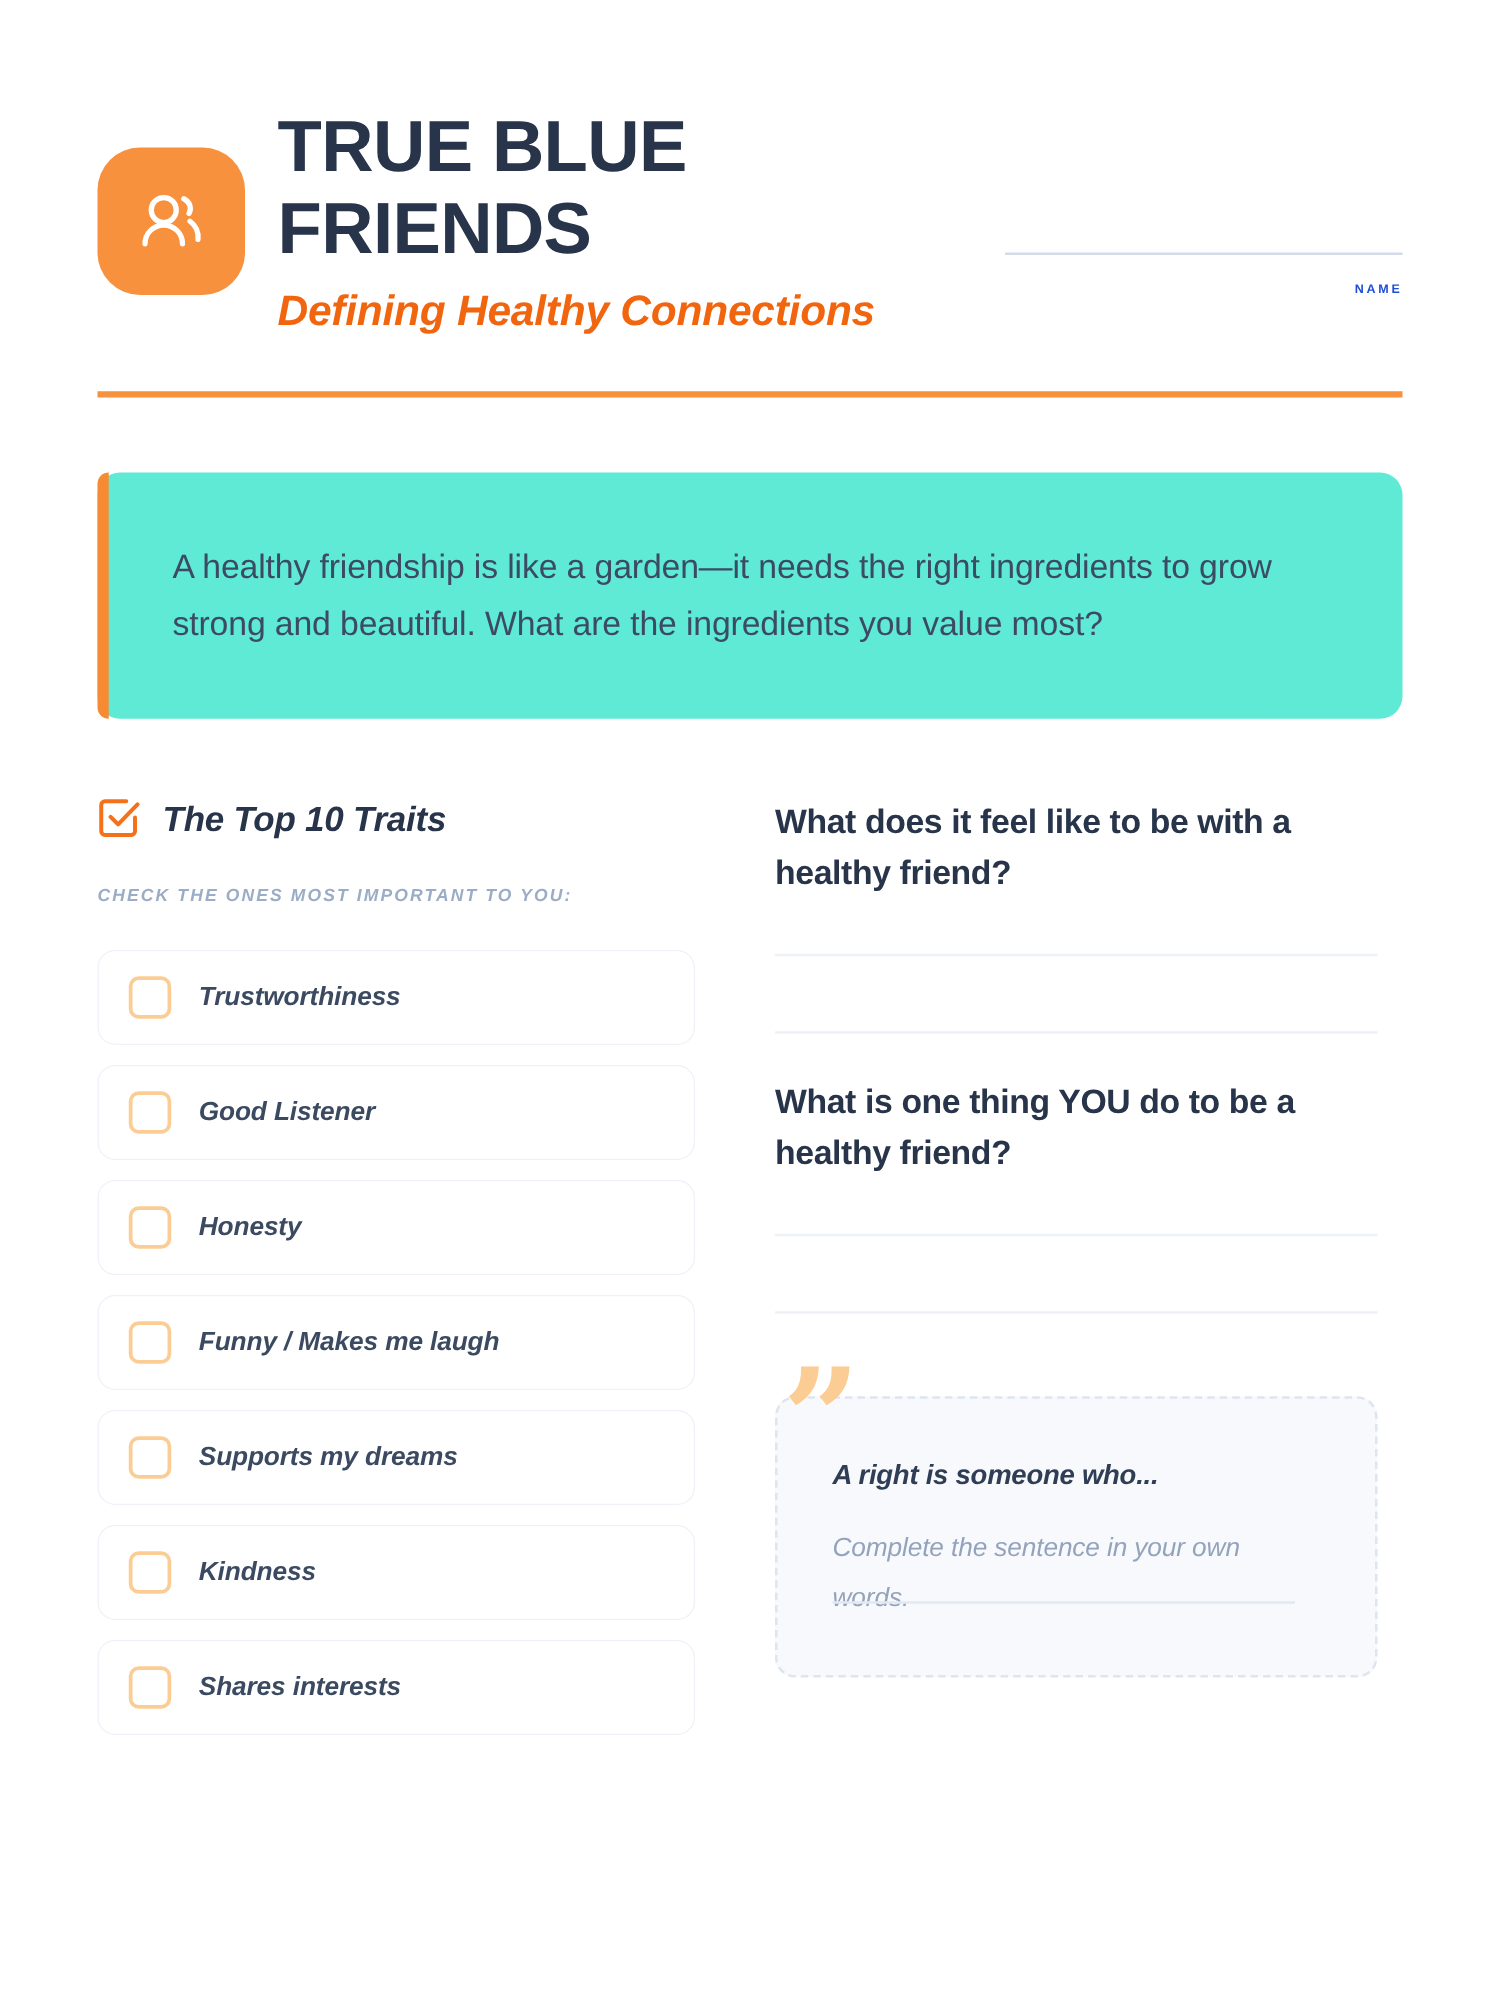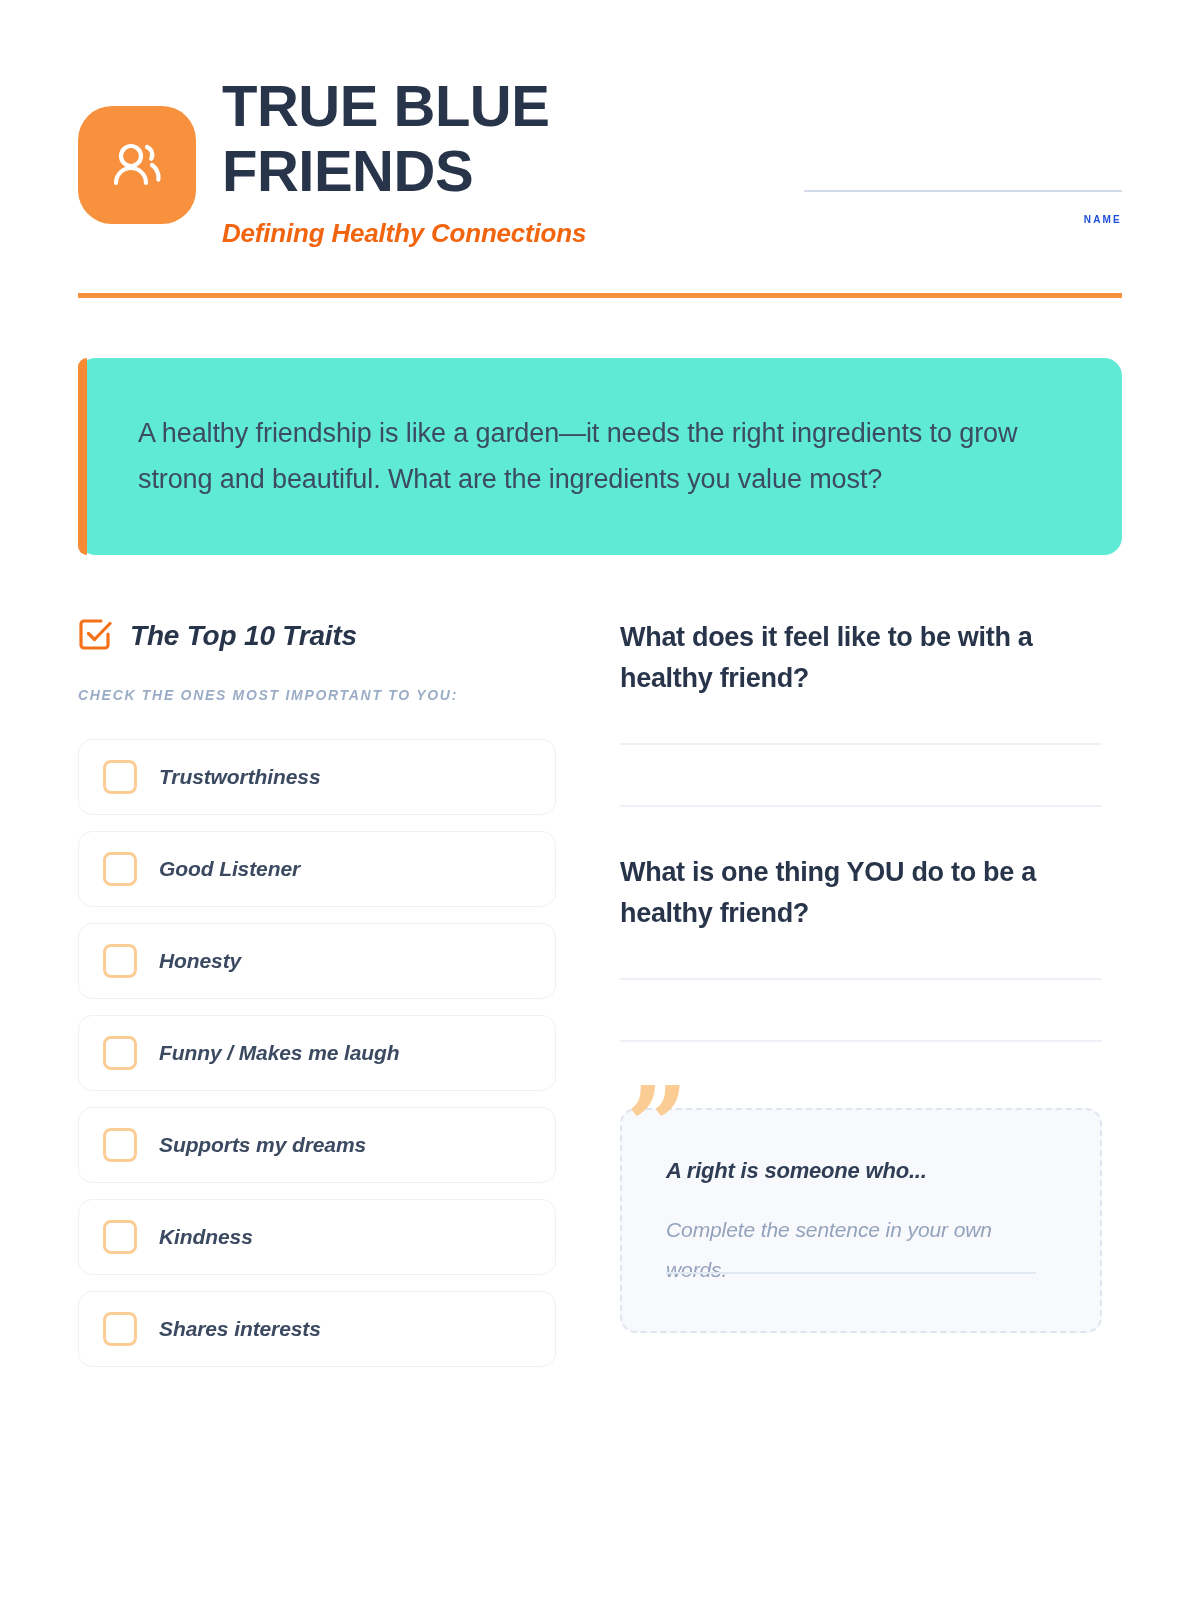--- a/index.html
+++ b/index.html
@@ -12,21 +12,21 @@
     font-family: "Liberation Sans", "DejaVu Sans", sans-serif;
     color: #2b3a4f;
     overflow: hidden;
   }
 
   .page {
     position: relative;
     width: 1200px;
     height: 1600px;
     background: #ffffff;
-    padding: 0 78px;
+    padding: 12px 78px;
   }
 
   
   .header {
     display: flex;
     align-items: flex-start;
     justify-content: space-between;
     padding-top: 72px;
   }
 
@@ -55,21 +55,21 @@
     font-size: 58px;
     line-height: 1.12;
     font-weight: 700;
     letter-spacing: -0.5px;
     color: #27344a;
     max-width: 420px;
   }
 
   .brand-tagline {
     margin-top: 14px;
-    font-size: 26px;
+    font-size: 34px;
     font-style: italic;
     font-weight: 700;
     color: #f2650f;
     letter-spacing: -0.2px;
   }
 
   .name-field {
     width: 318px;
     margin-top: 118px;
     text-align: right;
@@ -177,21 +177,21 @@
     background: #ffffff;
   }
   .trait-label {
     font-size: 21px;
     font-weight: 700;
     color: #3b4a61;
     letter-spacing: -0.1px;
   }
 
   
-  .question-block { margin-bottom: 45px; }
+  .question-block { margin-bottom: 34px; }
   .question-title {
     font-size: 27px;
     line-height: 1.52;
     font-weight: 700;
     color: #27344a;
     letter-spacing: -0.3px;
   }
   .answer-lines { margin-top: 44px; }
   .answer-line {
     height: 2px;

